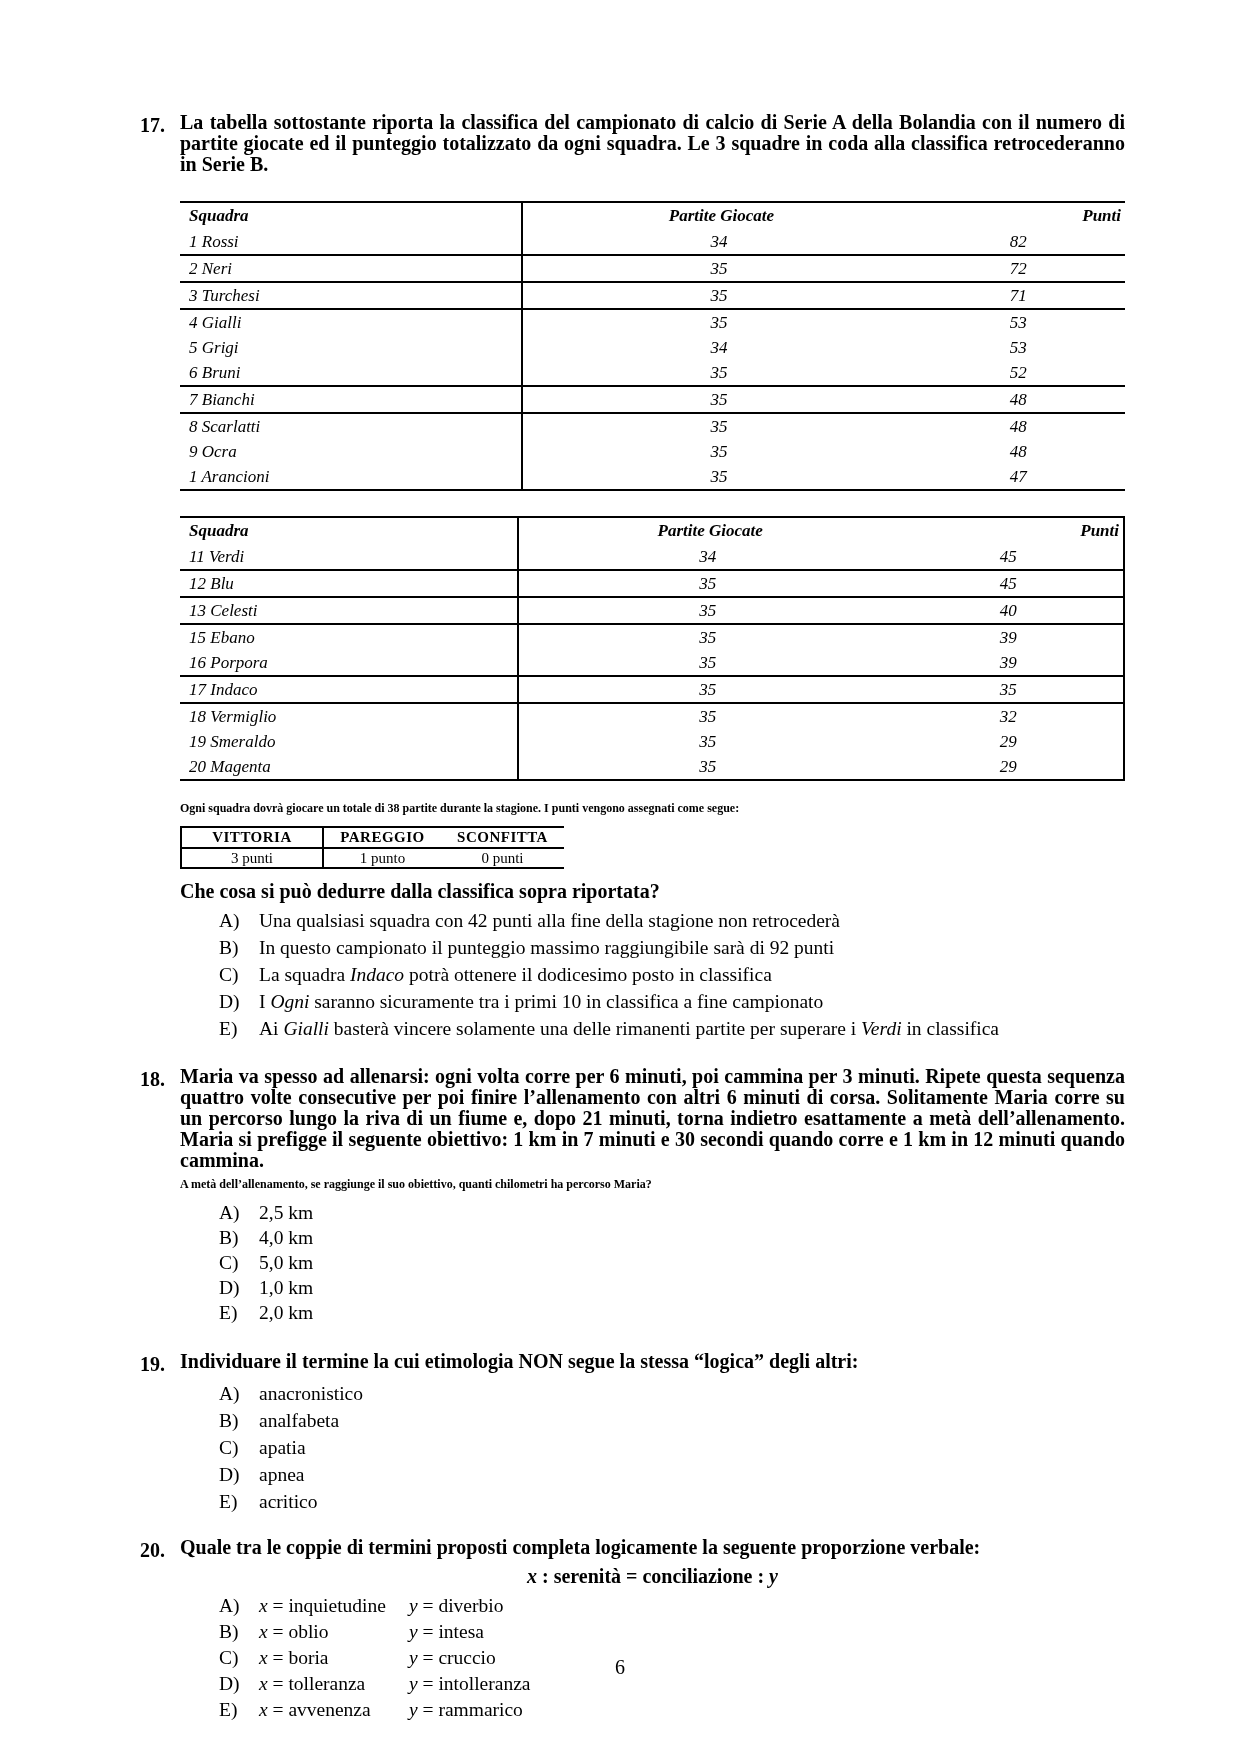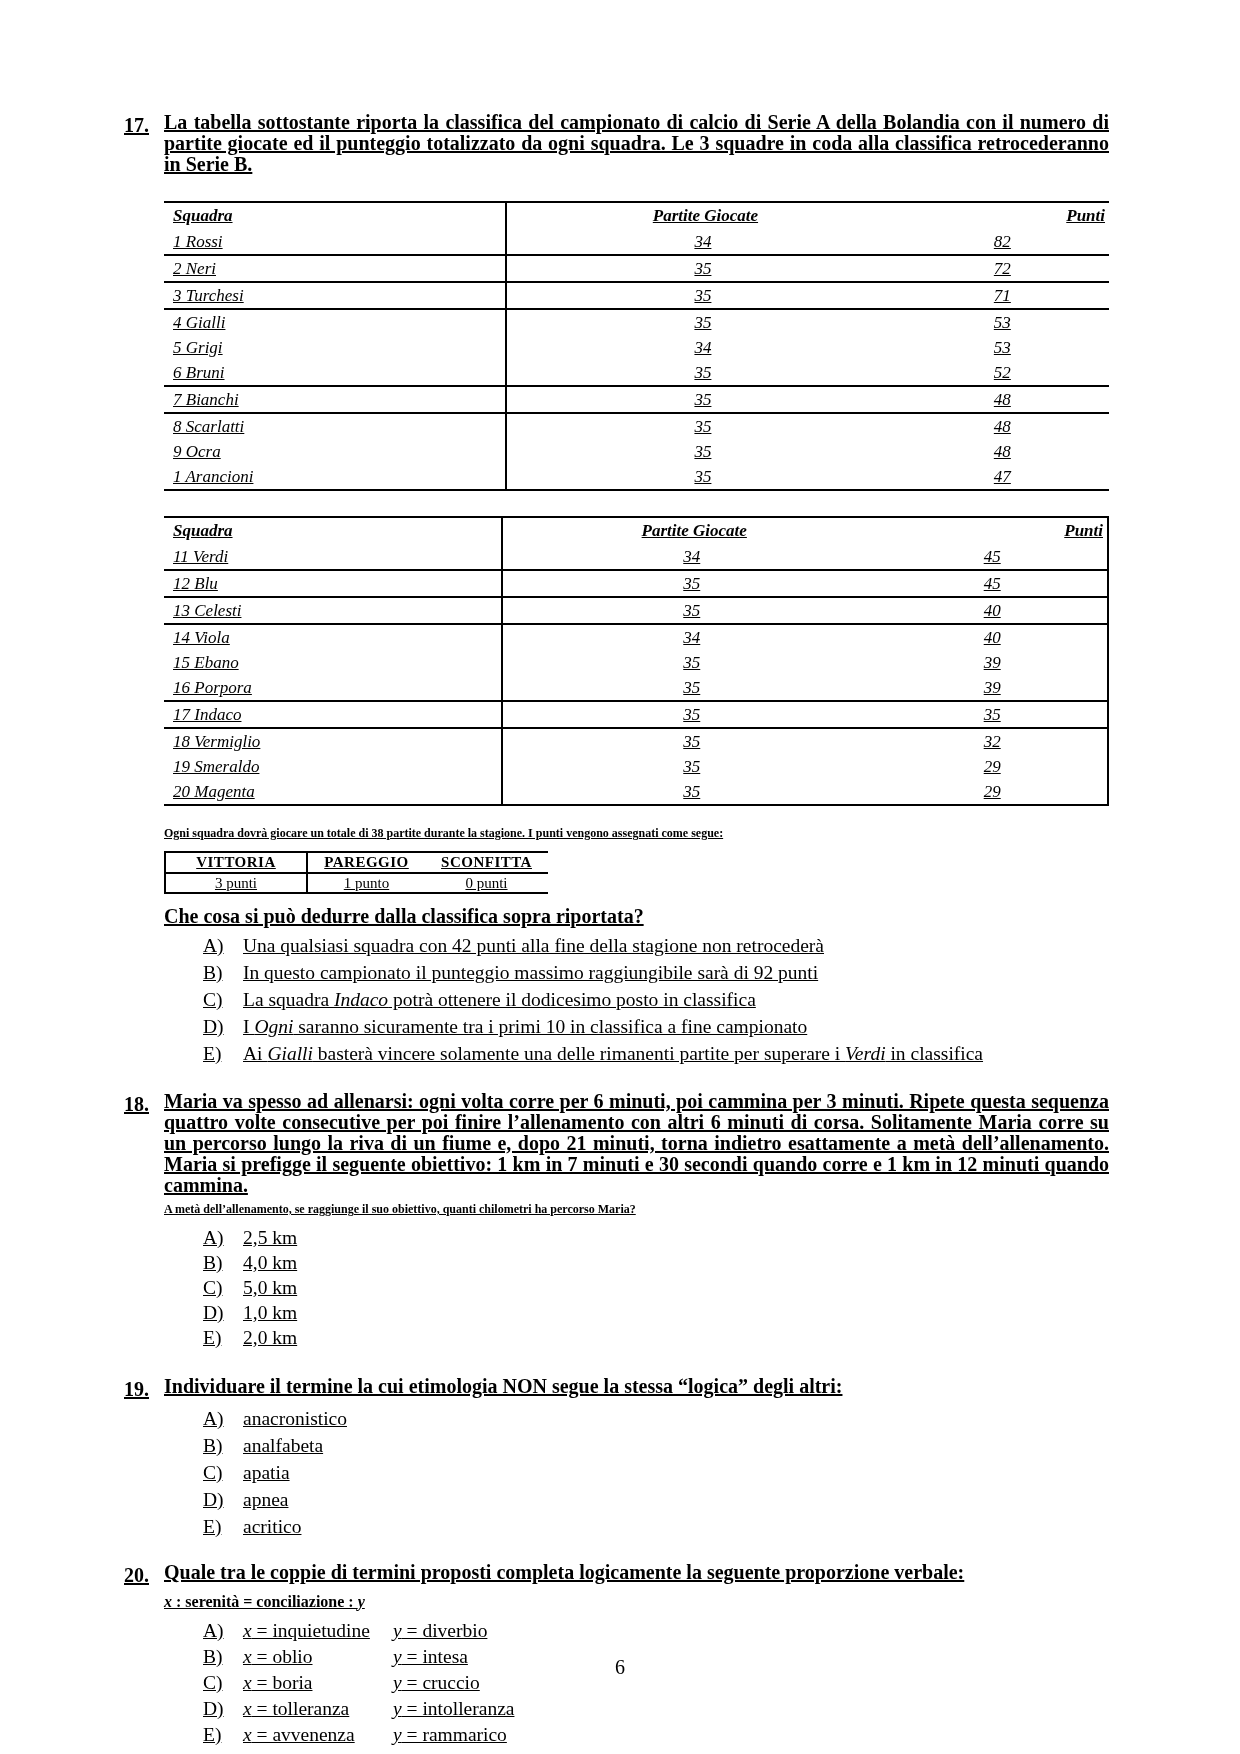--- a/index.html
+++ b/index.html
@@ -1,20 +1,20 @@
 <!DOCTYPE html>
 <html><head>
 <meta charset="utf-8">
 <style>
   html,body { margin:0; padding:0; background:#ffffff; }
   .page {
     position:relative; width:1240px; height:1754px; background:#ffffff;
     font-family:"Liberation Serif","DejaVu Serif",serif; color:#000; overflow:hidden;
   }
-  .content { position:absolute; left:124px; top:112px; width:985px;text-decoration:underline; }
+  .content { position:absolute; left:140px; top:112px; width:985px; }
 
   .qhead { display:flex; }
   .qnum  { width:40px; flex:none; font-weight:bold; font-size:20px; line-height:26px; }
   .qtext { width:945px; font-weight:bold; font-size:20px; line-height:21px; text-align:justify; }
 
   .indent { margin-left:40px; }
   .boldline { font-weight:bold; font-size:12px; line-height:26px; }
 
   
   .tables { margin-left:40px; margin-top:26px; display:flex; gap:25px;flex-direction:column; }
@@ -48,21 +48,21 @@
   .options { margin-top:3px; }
   .option { display:flex; margin-left:79px; font-size:19.5px; line-height:27px; white-space:nowrap; }
   .letter { width:40px; flex:none; }
   .it { font-style:italic; }
 
   .q18 { margin-top:24px; }
   .q18 .option { line-height:25px; }
   .q19 { margin-top:26px; }
   .q20 { margin-top:22px; }
   .q20 .option { line-height:26px; }
-  .proportion { margin-left:40px; font-weight:bold; font-size:16px; line-height:27px; }
+  .proportion { margin-left:40px; font-weight:bold; font-size:20px; line-height:27px;text-align:center; }
   .xcol { width:150px; flex:none; }
 
   .pagenum { position:absolute; top:1656px; left:0; width:1240px; text-align:center; font-size:20px; }
 </style>
 </head>
 <body>
 
 <div class="page">
   <div class="content">
 
@@ -146,25 +146,20 @@
             <td class="c-pt num">45</td>
           </tr>
           <tr class="sep">
             <td class="c-sq">12 Blu</td>
             <td class="c-pg num">35</td>
             <td class="c-pt num">45</td>
           </tr>
           <tr class="sep">
             <td class="c-sq">13 Celesti</td>
             <td class="c-pg num">35</td>
-            <td class="c-pt num">40</td>
-          </tr>
-          <tr>
-            <td class="c-sq">14 Viola</td>
-            <td class="c-pg num">34</td>
             <td class="c-pt num">40</td>
           </tr>
           <tr>
             <td class="c-sq">15 Ebano</td>
             <td class="c-pg num">35</td>
             <td class="c-pt num">39</td>
           </tr>
           <tr class="sep">
             <td class="c-sq">16 Porpora</td>
             <td class="c-pg num">35</td>

